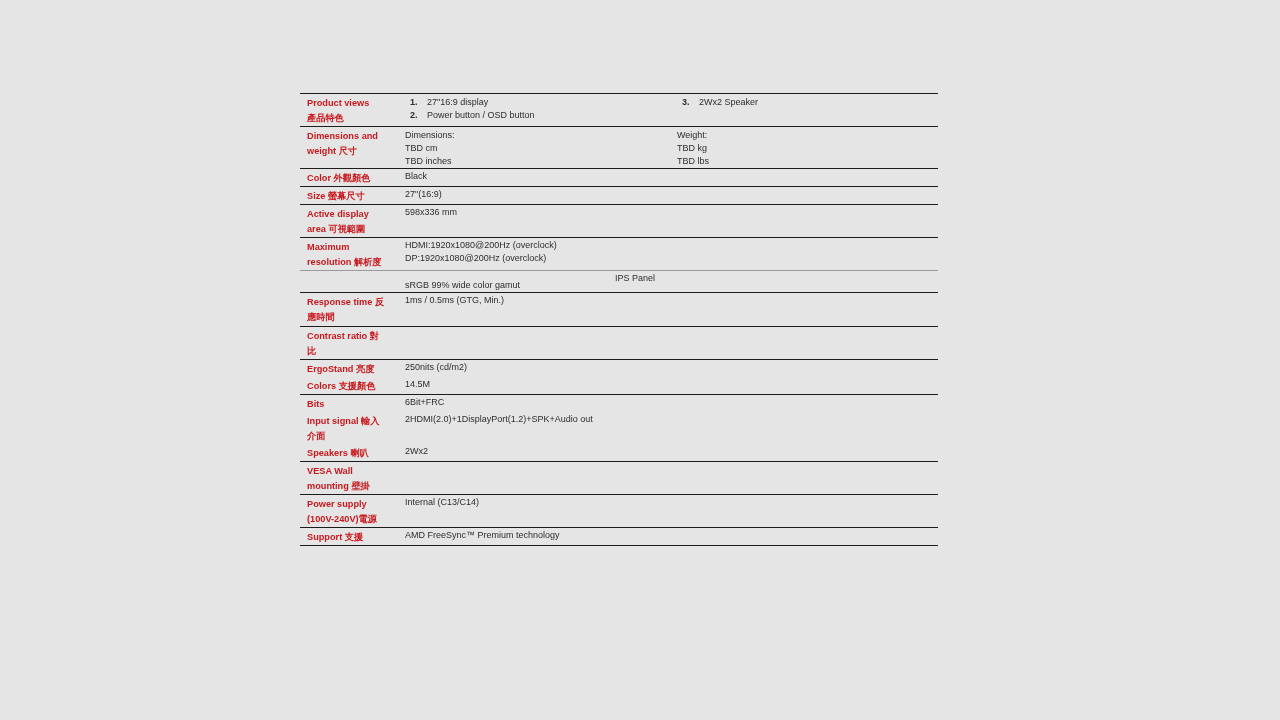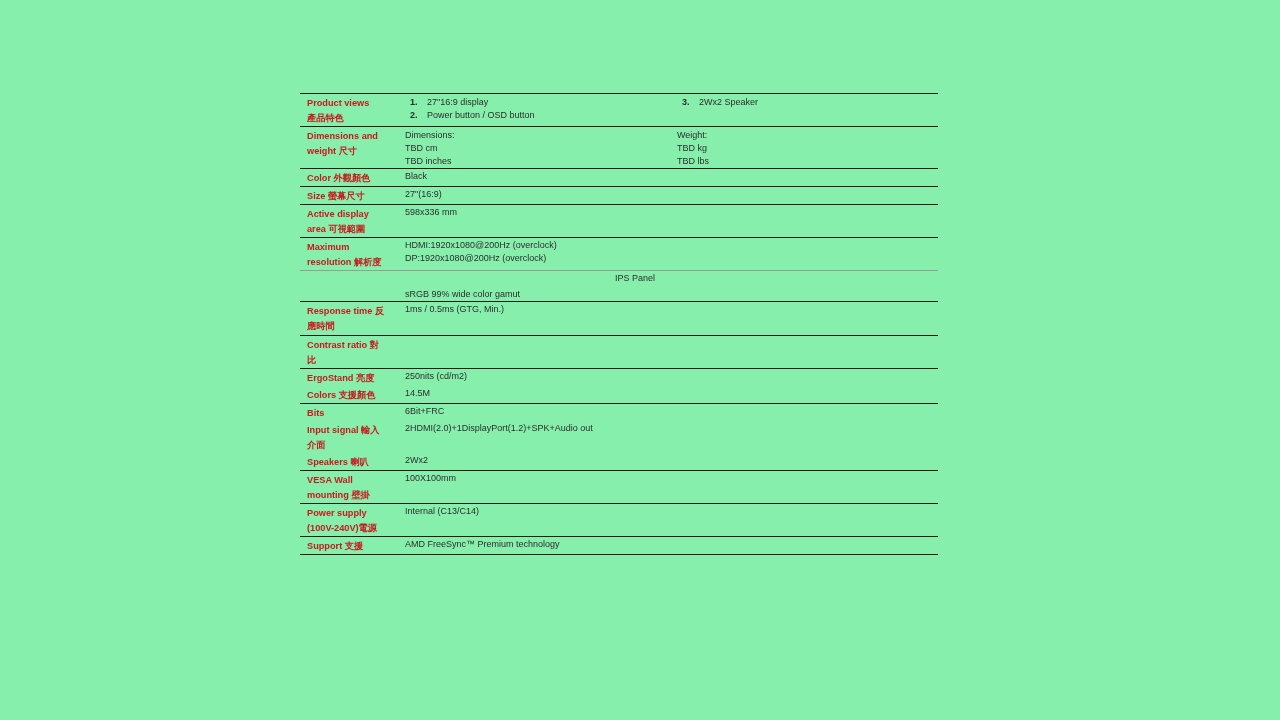--- a/index.html
+++ b/index.html
@@ -2,21 +2,21 @@
 <html><head>
 <meta charset="utf-8">
 <style>
   * { margin: 0; padding: 0; box-sizing: border-box; }
   html, body {
     width: 1280px; height: 720px;
     background: #ffffff;
     font-family: "Liberation Sans", "DejaVu Sans", sans-serif;
     overflow: hidden;
   }
-  .page { position: relative; width: 1280px; height: 720px; background: #86efac; }
+  .page { position: relative; width: 1280px; height: 720px; background: #e5e5e5; }
 
   .spec-table {
     position: absolute;
     left: 300px; top: 93px;
     width: 638px;
     border-bottom: 1.5px solid #1c1c1c;
   }
 
   .row {
     display: flex;
@@ -36,21 +36,21 @@
   }
   .c2 {
     width: 272px;
     padding-top: 1.5px;
     font-size: 9px;
     line-height: 13px;
     color: #2d2d2d;
   }
   .c2n { 
     width: 210px;
-    padding-top: 17px;
+    padding-top: 8px;
     font-size: 9px;
     line-height: 13px;
     color: #2d2d2d;
   }
   .c3 {
     flex: 1;
     padding-top: 1.5px;
     font-size: 9px;
     line-height: 13px;
     color: #2d2d2d;
@@ -166,21 +166,20 @@
     </div>
 
     <div class="row no-top" style="min-height:15px">
       <div class="lbl">Speakers 喇叭</div>
       <div class="c2">2Wx2</div>
     </div>
 
     <div class="row" style="min-height:31px">
       <div class="lbl">VESA Wall
 mounting 壁掛</div>
-      <div class="c2">100X100mm</div>
     </div>
 
     <div class="row" style="min-height:30px">
       <div class="lbl">Power supply
 (100V-240V)電源</div>
       <div class="c2">Internal (C13/C14)</div>
     </div>
 
     <div class="row" style="min-height:16px">
       <div class="lbl">Support 支援</div>

